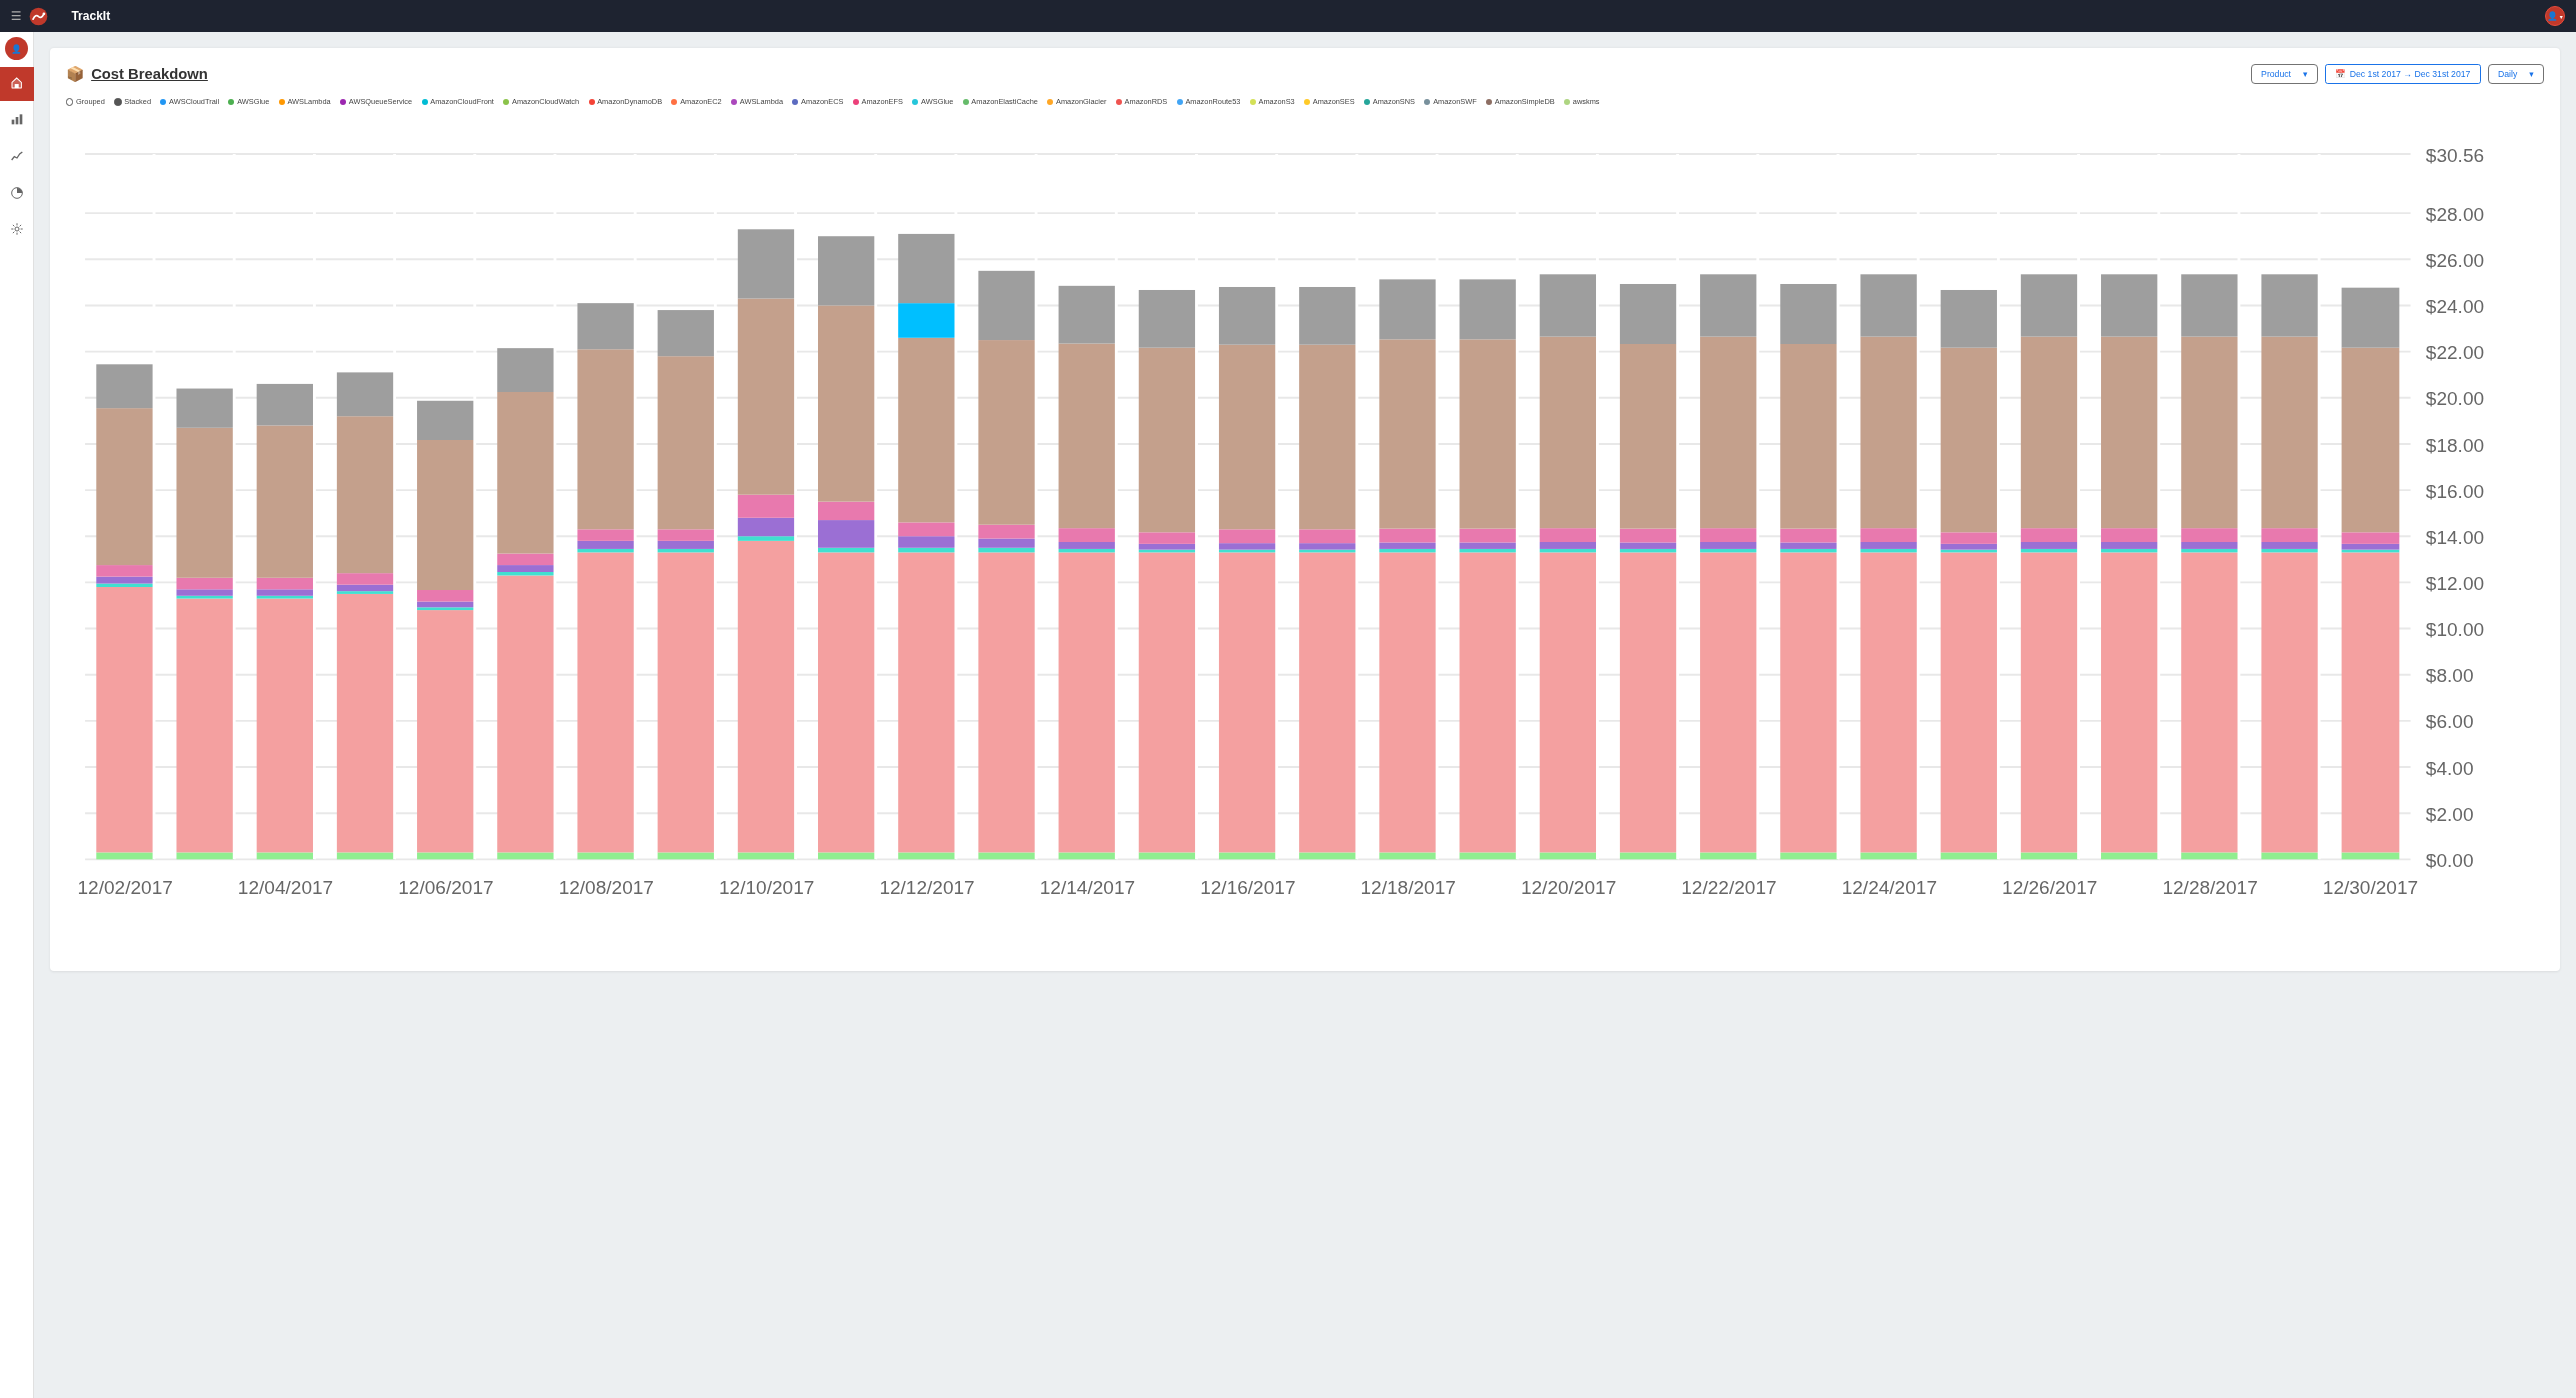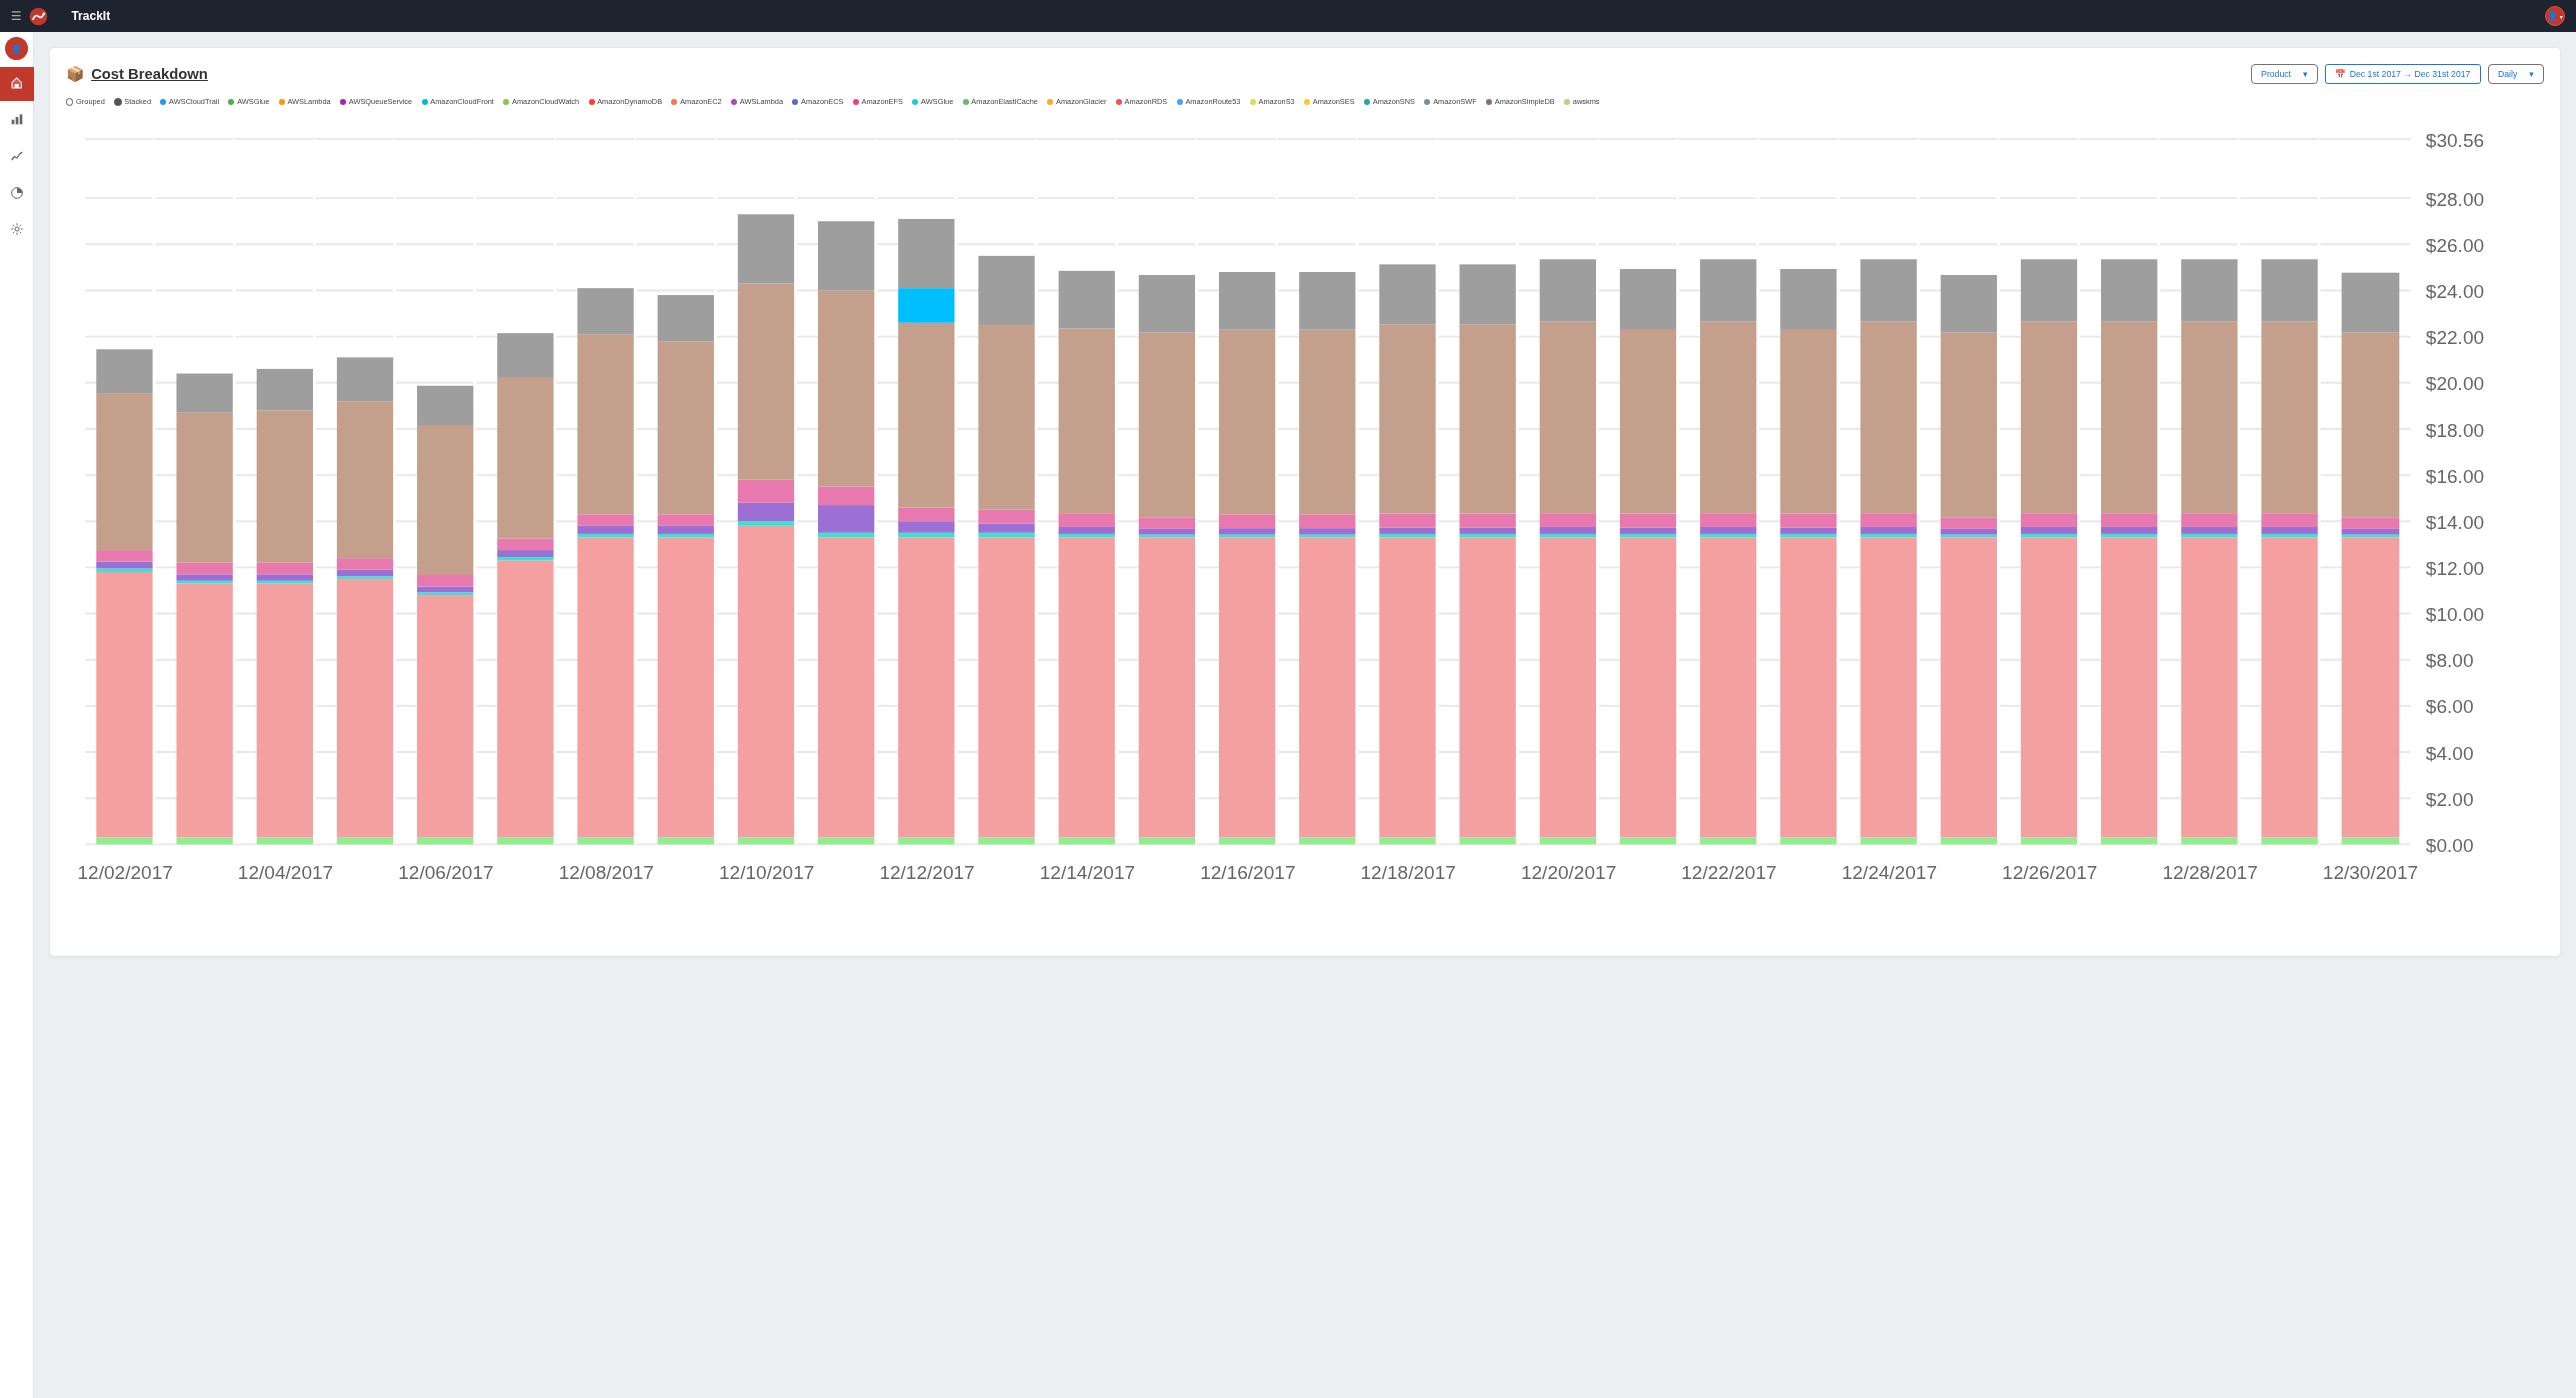--- a/index.html
+++ b/index.html
@@ -84,21 +84,21 @@
       padding: 4px 9.4px;
       border-radius: 2.7px;
       font-size: 8.7px;
       cursor: pointer;
       display: flex;
       align-items: center;
       gap: 4px;
     }
 
     
-    .legend { display: flex; flex-wrap: wrap; gap: 4px 9.4px; margin-bottom: 14px; font-size: 7.4px; color: #444; }
+    .legend { display: flex; flex-wrap: wrap; gap: 4px 9.4px; margin-bottom: 29px; font-size: 7.4px; color: #444; }
     .legend-item { display: flex; align-items: center; gap: 2.7px; cursor: pointer; }
     .legend-dot { width: 6px; height: 6px; border-radius: 50%; flex-shrink: 0; }
     .legend-radio { width: 7.4px; height: 7.4px; border-radius: 50%; border: 1.3px solid #555; flex-shrink: 0; display: flex; align-items: center; justify-content: center; }
     .legend-radio-filled { width: 7.4px; height: 7.4px; border-radius: 50%; border: 1.3px solid #555; background: #555; flex-shrink: 0; }
 
     
     .chart-container { position: relative; }
   </style>
 </head>
 <body>

